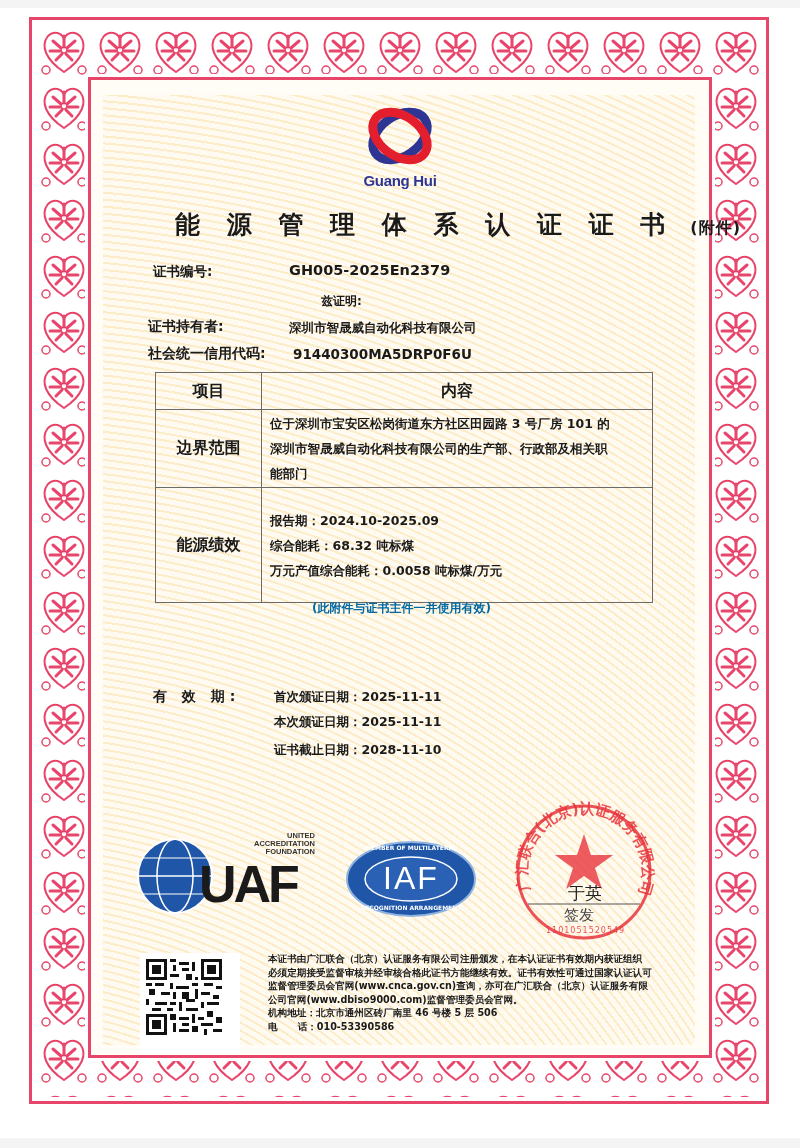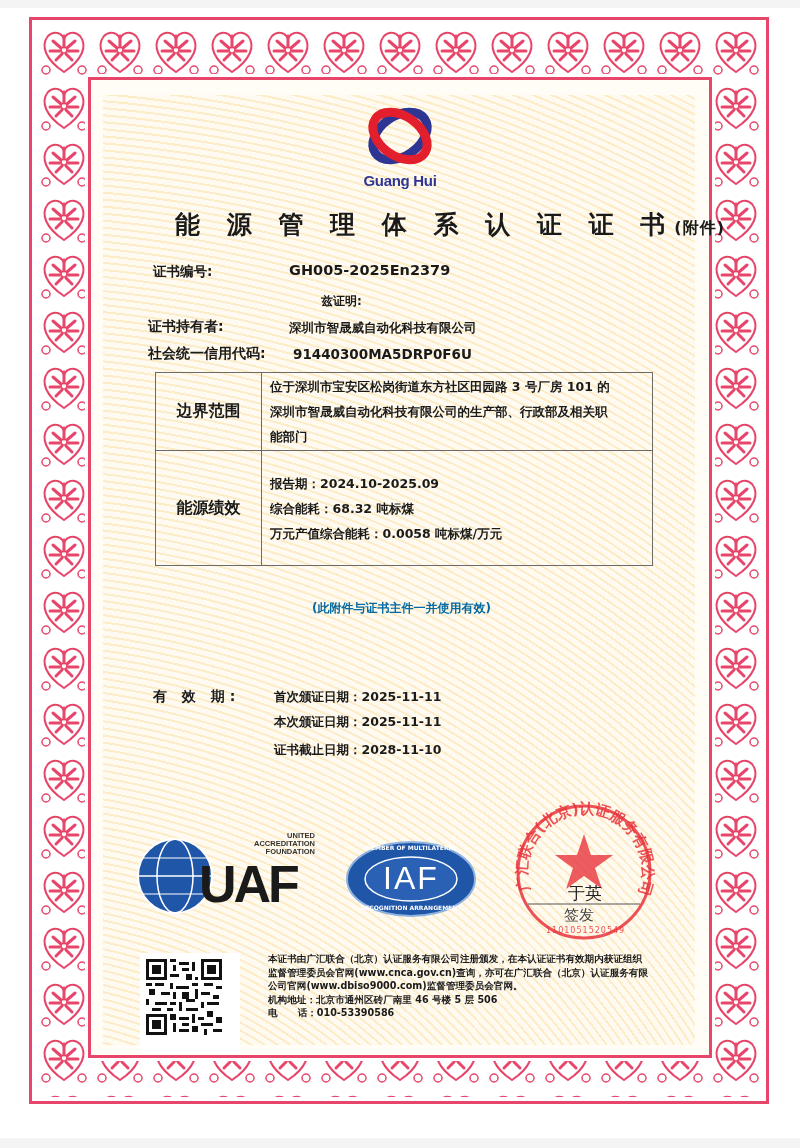--- a/index.html
+++ b/index.html
@@ -9,21 +9,21 @@
   .border-inner { position:absolute; left:88px; top:77px; width:624px; height:981px; border:3px solid #e8456a; box-sizing:border-box; background:#fffdf6; }
   .guilloche { position:absolute; left:103px; top:95px; width:592px; height:950px;
     background:
       repeating-radial-gradient(circle at -120px 1400px, #fffaf0 0 5px, #fde9c0 5px 7px);
     opacity:0.85;
   }
   .content { position:absolute; left:0; top:0; width:747px; height:1148px; }
   .logo { position:absolute; left:360px; top:104px; width:80px; height:90px; text-align:center; }
   .logo-text { position:absolute; left:0; top:68px; width:80px; font-family:"Liberation Sans", sans-serif; font-weight:bold; font-size:15px; color:#2f3592; letter-spacing:-0.3px; }
   .title { position:absolute; left:175px; top:208px; font-size:25px; font-weight:bold; letter-spacing:9px; color:#1a1a1a; }
-  .title-sub { font-size:16px; letter-spacing:1px; }
+  .title-sub { font-size:16px; letter-spacing:1px;margin-left:16px; }
   .field { position:absolute; font-size:13.5px; font-weight:bold; color:#1a1a1a; white-space:nowrap; }
   table.info { position:absolute; left:155px; top:372px; width:498px; border-collapse:collapse; font-weight:bold; color:#1a1a1a; }
   table.info td, table.info th { border:1px solid #6b6b6b; }
   table.info th { height:34px; font-size:16px; }
   td.item { width:103px; text-align:center; font-size:16px; }
   td.desc { font-size:12.5px; line-height:25px; padding:0 8px 0 8px; }
   .note { position:absolute; left:312px; top:600px; font-size:12px; font-weight:bold; color:#0369a1; }
   .validity-label { position:absolute; left:153px; top:688px; font-size:14px; font-weight:bold; letter-spacing:5px; color:#1a1a1a; }
   .vrow { position:absolute; left:274px; font-size:12.5px; font-weight:bold; color:#1a1a1a; white-space:nowrap; }
   .footer-text { position:absolute; left:268px; top:952px; width:420px; font-size:9.6px; font-weight:bold; line-height:13.6px; color:#1a1a1a; }
@@ -75,20 +75,24 @@
   <div class="field" style="left:153px;top:263px;">证书编号:</div>
   <div class="field" style="left:289px;top:262px;font-size:14.5px;">GH005-2025En2379</div>
   <div class="field" style="left:281px;top:293px;font-size:12px;margin-left:40px;">兹证明:</div>
   <div class="field" style="left:148px;top:318px;font-size:14px;">证书持有者:</div>
   <div class="field" style="left:289px;top:320px;font-size:12.5px;">深圳市智晟威自动化科技有限公司</div>
   <div class="field" style="left:148px;top:345px;font-size:14px;">社会统一信用代码:</div>
   <div class="field" style="left:293px;top:346px;font-size:13.5px;">91440300MA5DRP0F6U</div>
 
   <table class="info">
     <tbody>
+        <tr>
+      <th>项目</th>
+      <th>内容</th>
+    </tr>
     <tr style="height:78px;">
       <td class="item">边界范围</td>
       <td class="desc">
         <div>位于深圳市宝安区松岗街道东方社区田园路 3 号厂房 101 的</div>
         <div>深圳市智晟威自动化科技有限公司的生产部、行政部及相关职</div>
         <div>能部门</div>
       </td>
     </tr>
     <tr style="height:115px;">
       <td class="item">能源绩效</td>
@@ -160,18 +164,19 @@
         <rect x="20" y="2" width="3" height="3" fill="#111"></rect>
       <rect x="0" y="18" width="7" height="7" fill="#111"></rect>
         <rect x="1" y="19" width="5" height="5" fill="#fff"></rect>
         <rect x="2" y="20" width="3" height="3" fill="#111"></rect>
       <path fill="#111" d="M8 0h2v1h-2zM11 1h3v1h-3zM9 2h1v2h-1zM12 3h2v1h-2zM15 1h1v3h-1zM8 5h3v1h-3zM13 5h2v2h-2zM16 6h1v1h-1zM0 8h2v1h-2zM3 8h3v1h-3zM8 8h1v2h-1zM10 9h4v1h-4zM15 8h2v1h-2zM19 8h3v1h-3zM23 9h2v1h-2zM1 10h2v2h-2zM5 11h3v1h-3zM9 11h1v2h-1zM12 11h2v2h-2zM16 10h1v3h-1zM18 11h3v1h-3zM22 12h2v1h-2zM0 13h1v2h-1zM3 14h4v1h-4zM8 14h2v1h-2zM11 14h1v3h-1zM13 13h3v1h-3zM18 14h1v2h-1zM20 14h4v1h-4zM2 16h3v1h-3zM7 16h2v1h-2zM13 16h4v1h-4zM20 17h2v2h-2zM8 18h2v2h-2zM11 19h3v1h-3zM15 18h1v3h-1zM17 19h2v1h-2zM23 19h2v2h-2zM9 21h1v3h-1zM12 21h2v1h-2zM18 21h4v1h-4zM11 23h3v1h-3zM15 22h2v2h-2zM19 23h1v2h-1zM22 23h3v1h-3z"></path>
     </svg>
   </div>
 
   <div class="footer-text">
     <div>本证书由广汇联合（北京）认证服务有限公司注册颁发，在本认证证书有效期内获证组织</div>
+    <div>必须定期接受监督审核并经审核合格此证书方能继续有效。证书有效性可通过国家认证认可</div>
     <div>监督管理委员会官网(www.cnca.gov.cn)查询，亦可在广汇联合（北京）认证服务有限</div>
     <div>公司官网(www.dbiso9000.com)监督管理委员会官网。</div>
     <div>机构地址：北京市通州区砖厂南里 46 号楼 5 层 506</div>
     <div style="white-space:pre;">电      话：010-53390586</div>
   </div>
 </div>
 
 </body></html>

